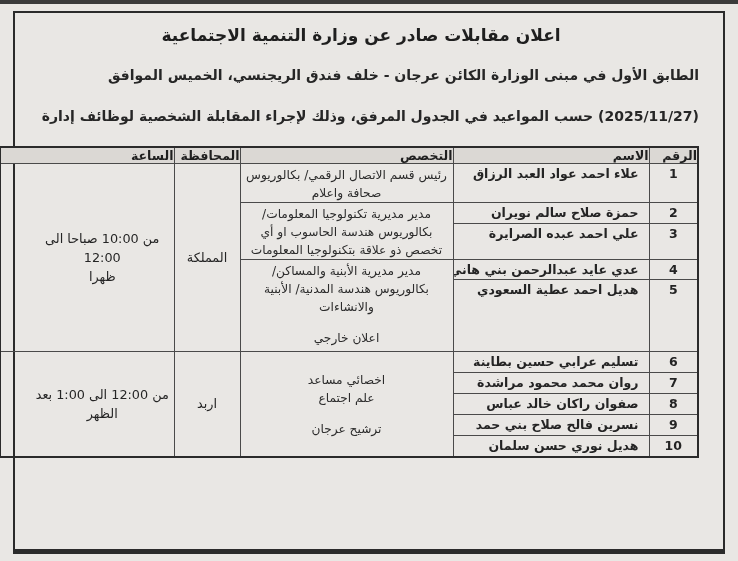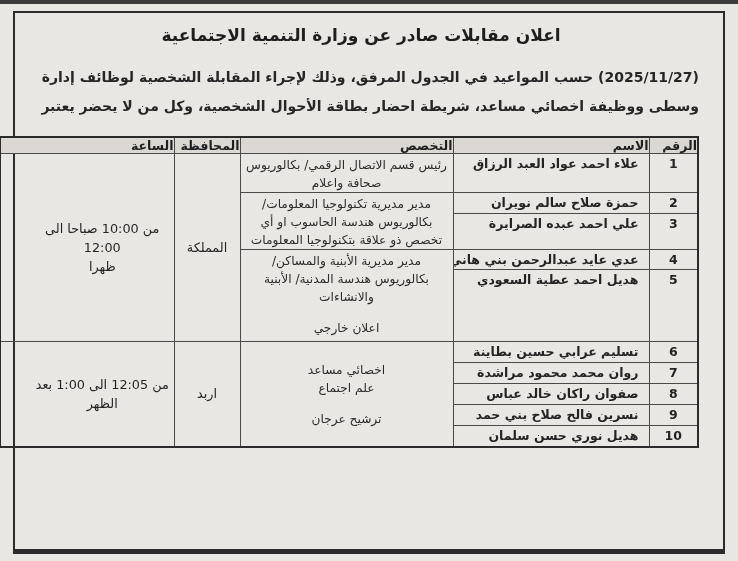--- a/index.html
+++ b/index.html
@@ -101,25 +101,25 @@
 </head>
 <body>
 
 <div class="scan-strip"></div>
 
 <div class="frame">
 
   <div class="title">اعلان مقابلات صادر عن وزارة التنمية الاجتماعية</div>
 
   <div class="para para-1">
+    <div class="line">الطابق الأول في مبنى الوزارة الكائن عرجان - خلف فندق الريجنسي، الخميس الموافق</div>
   </div>
 
   <div class="para para-2">
     <div class="line">(2025/11/27) حسب المواعيد في الجدول المرفق، وذلك لإجراء المقابلة الشخصية لوظائف إدارة</div>
-    <div class="line">وسطى ووظيفة اخصائي مساعد، شريطة احضار بطاقة الأحوال الشخصية، وكل من لا يحضر يعتبر</div>
   </div>
 
   <table class="sched">
     <colgroup>
       <col class="c-num">
         <col class="c-name">
         <col class="c-spec">
         <col class="c-gov">
         <col class="c-time">
     </colgroup>
@@ -178,21 +178,21 @@
         <td class="num">6</td>
         <td class="name">تسليم عرابي حسين بطاينة</td>
         <td class="spec v-mid" rowspan="5">
           <div class="sline">اخصائي مساعد</div>
           <div class="sline">علم اجتماع</div>
           <div class="spacer"></div>
           <div class="sline">ترشيح عرجان</div>
         </td>
         <td class="gov" rowspan="5">اربد</td>
         <td class="time" rowspan="5">
-          <div class="tline">من 12:05 الى 1:00 بعد الظهر</div>
+          <div class="tline">من 12:00 الى 1:00 بعد الظهر</div>
         </td>
       </tr>
       <tr class="h-sm">
         <td class="num">7</td>
         <td class="name">روان محمد محمود مراشدة</td>
       </tr>
       <tr class="h-sm">
         <td class="num">8</td>
         <td class="name">صفوان راكان خالد عباس</td>
       </tr>

